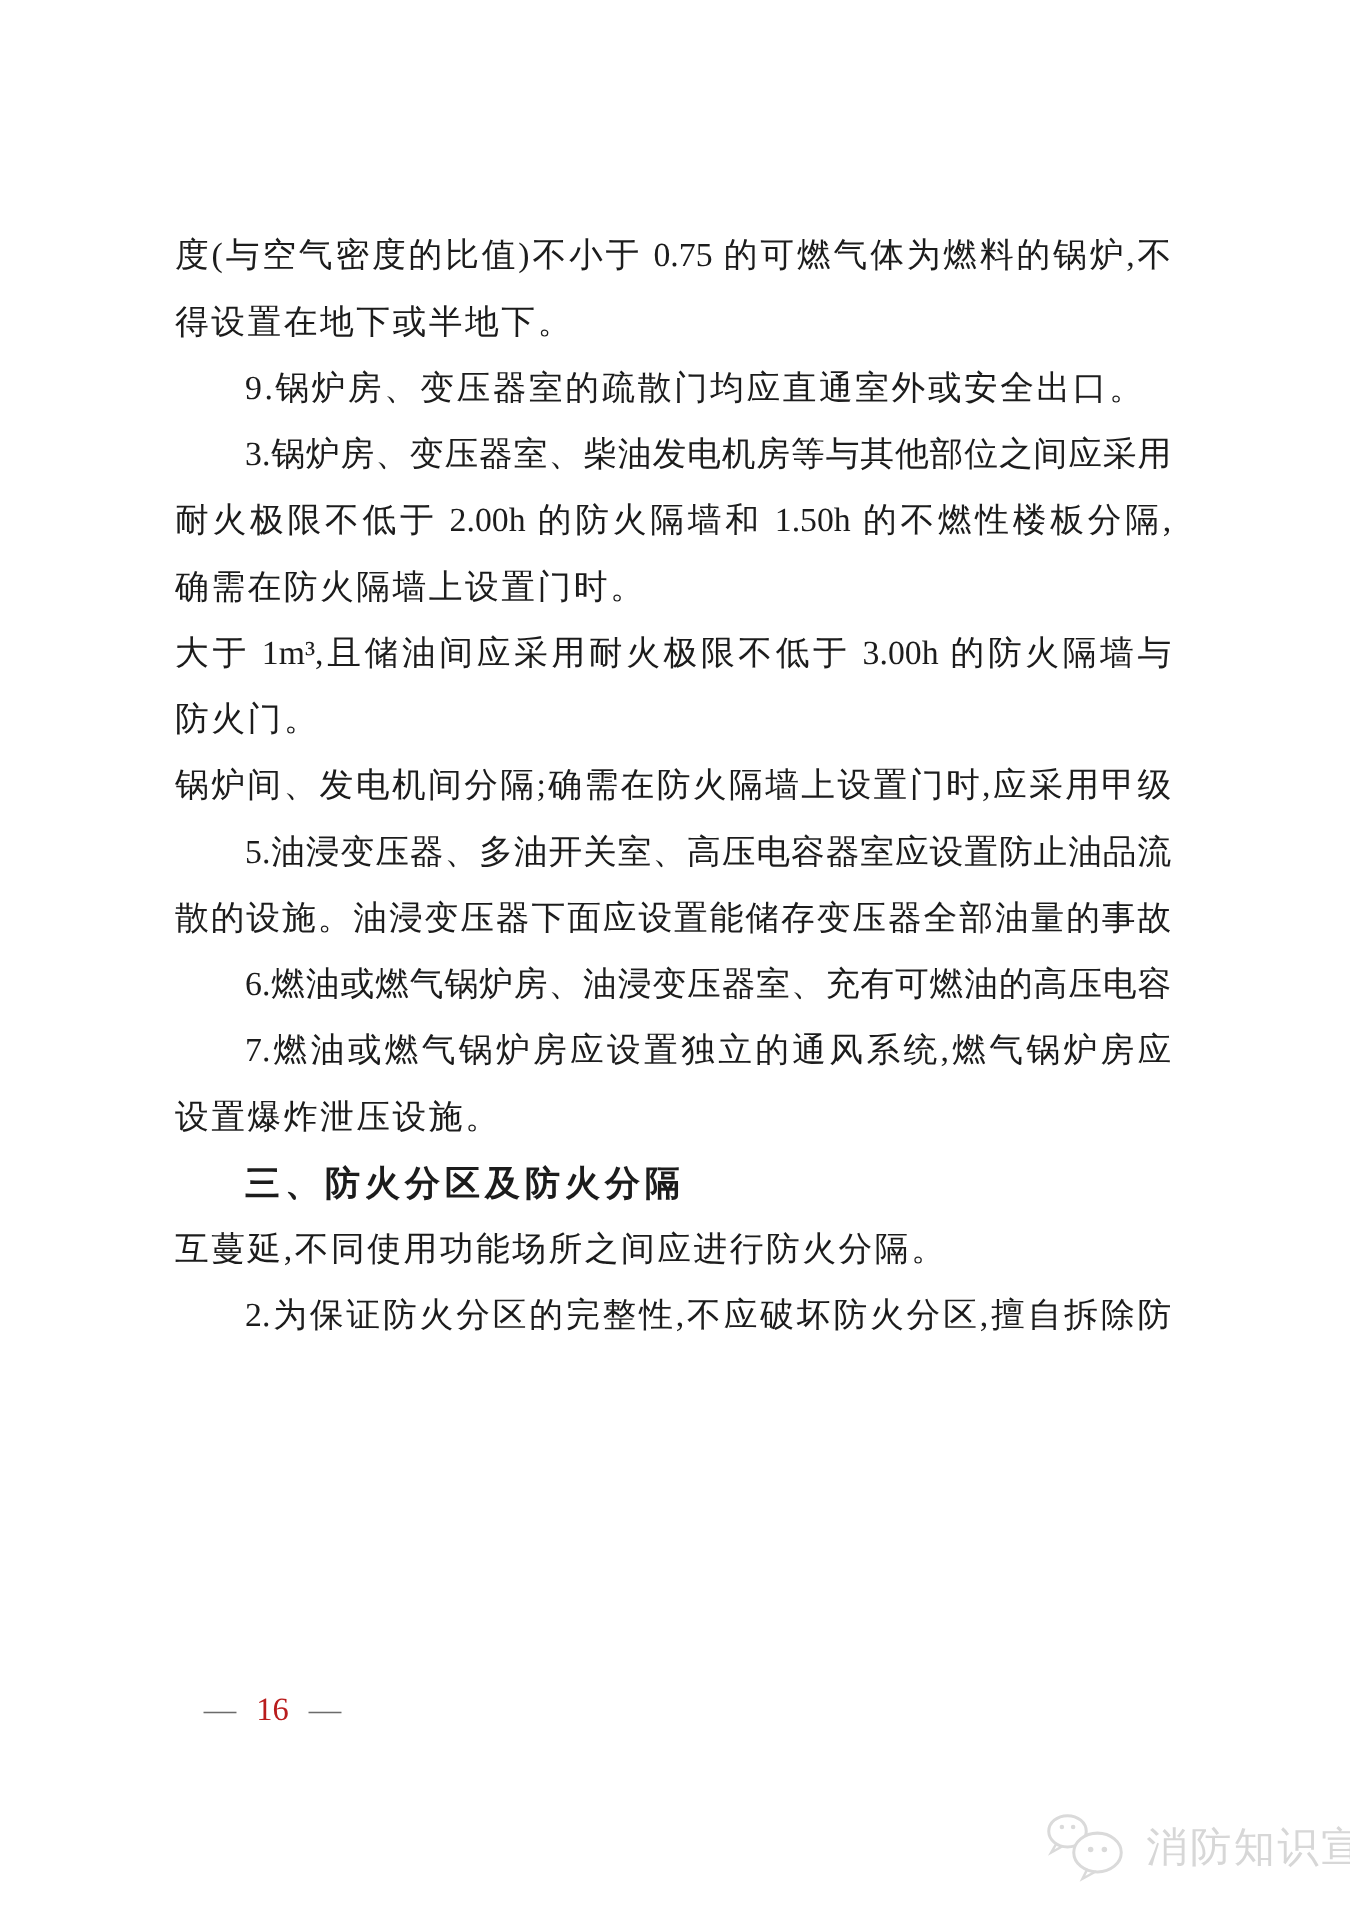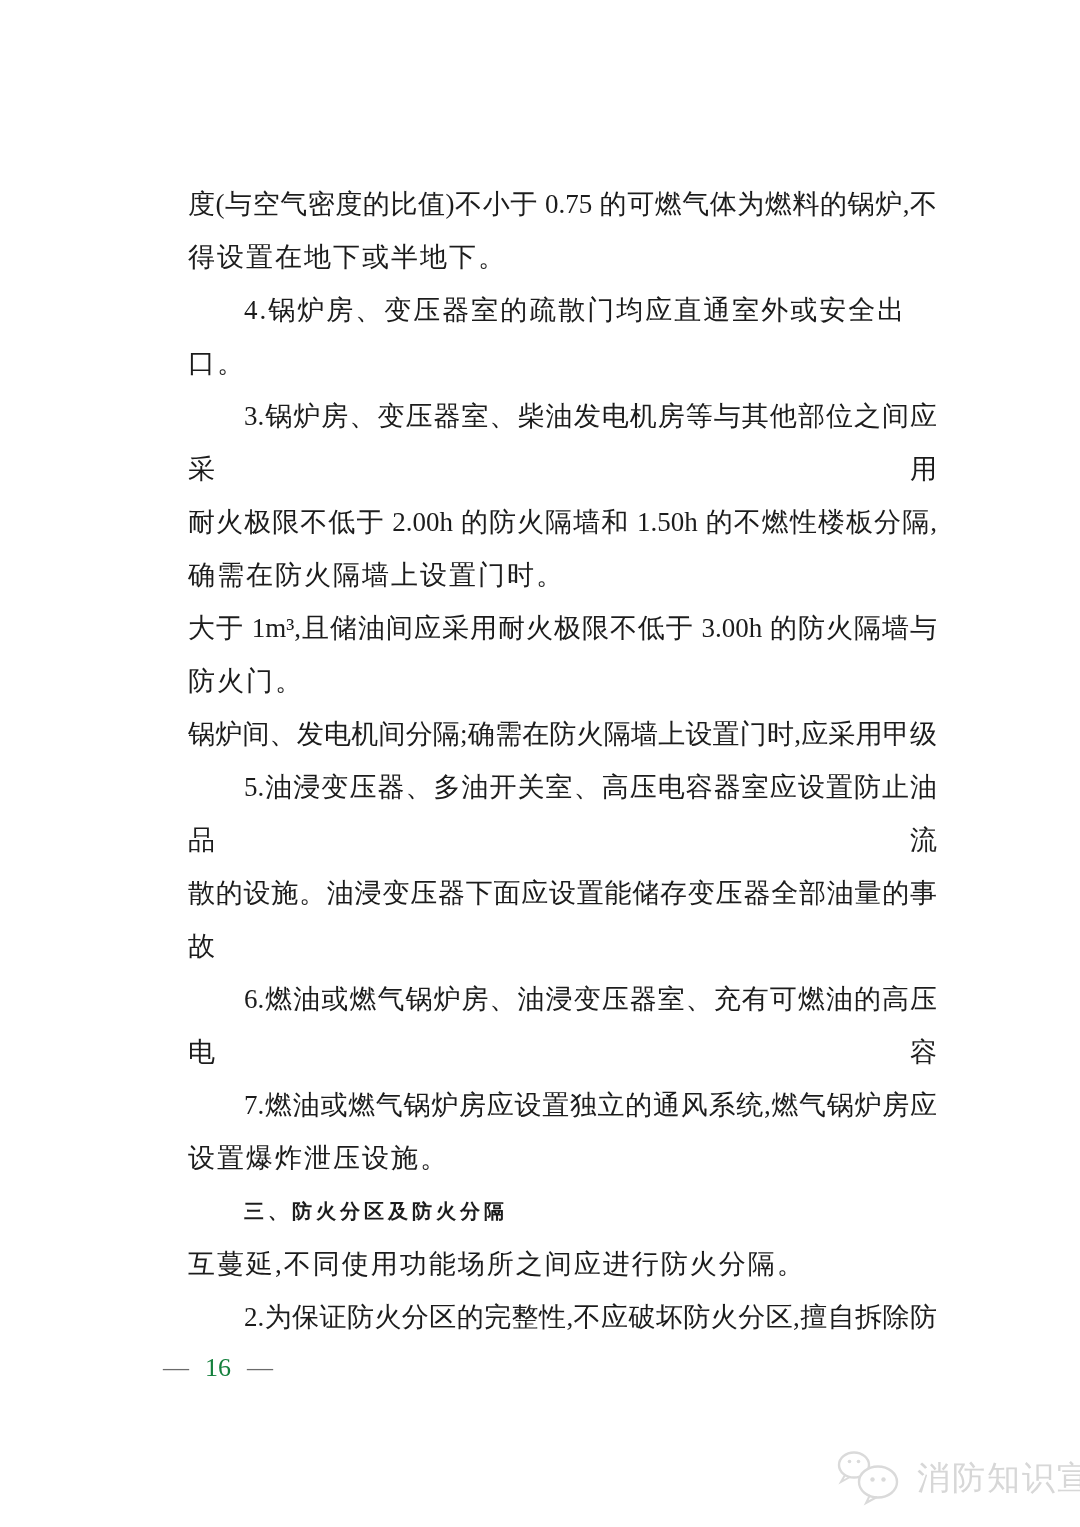--- a/index.html
+++ b/index.html
@@ -17,44 +17,43 @@
     left: 140px;
     top: 178px;
     width: 797px;
   }
   .line {
     font-size: 27px;
     line-height: 53px;
     letter-spacing: 2px;
     text-align: left;
     white-space: normal;
-    margin-left: 48px;
   }
   .jf {
     text-align: justify;
     text-align-last: justify;
     letter-spacing: 0;
   }
   .ind { text-indent: 56px; }
   .heading {
     font-family: Liberation Sans, sans-serif;
     font-weight: bold;
-    font-size: 20px;
+    font-size: 28px;
     letter-spacing: 4px;
   }
   .subheading { letter-spacing: 3px; }
   .footer {
     position: absolute;
     left: 163px;
     top: 1350px;
     font-size: 26px;
     line-height: 36px;
   }
   .footer .dash { color: #6b6b6b; }
-  .footer .num  { color: #15803d; margin: 0 16px; }
+  .footer .num  { color: #b91c1c; margin: 0 16px; }
   .watermark {
     position: absolute;
     left: 833px;
     top: 1448px;
     display: flex;
     align-items: center;
     gap: 12px;
   }
   .watermark-label {
     font-family: "Liberation Sans", "DejaVu Sans", sans-serif;
@@ -67,21 +66,21 @@
   .wechat-svg { display: block; }
 </style>
 </head>
 <body>
 
 <div class="page">
 
   <div class="content">
     <div class="line jf">度(与空气密度的比值)不小于 0.75 的可燃气体为燃料的锅炉,不</div>
     <div class="line">得设置在地下或半地下。</div>
-    <div class="line ind">4.锅炉房、变压器室的疏散门均应直通室外或安全出口。</div>
+    <div class="line ind">9.锅炉房、变压器室的疏散门均应直通室外或安全出口。</div>
     <div class="line ind jf">3.锅炉房、变压器室、柴油发电机房等与其他部位之间应采用</div>
     <div class="line jf">耐火极限不低于 2.00h 的防火隔墙和 1.50h 的不燃性楼板分隔,</div>
     <div class="line">确需在防火隔墙上设置门时。</div>
     <div class="line jf">大于 1m³,且储油间应采用耐火极限不低于 3.00h 的防火隔墙与</div>
     <div class="line">防火门。</div>
     <div class="line jf">锅炉间、发电机间分隔;确需在防火隔墙上设置门时,应采用甲级</div>
     <div class="line ind jf">5.油浸变压器、多油开关室、高压电容器室应设置防止油品流</div>
     <div class="line jf">散的设施。油浸变压器下面应设置能储存变压器全部油量的事故</div>
     <div class="line ind jf">6.燃油或燃气锅炉房、油浸变压器室、充有可燃油的高压电容</div>
     <div class="line ind jf">7.燃油或燃气锅炉房应设置独立的通风系统,燃气锅炉房应</div>

